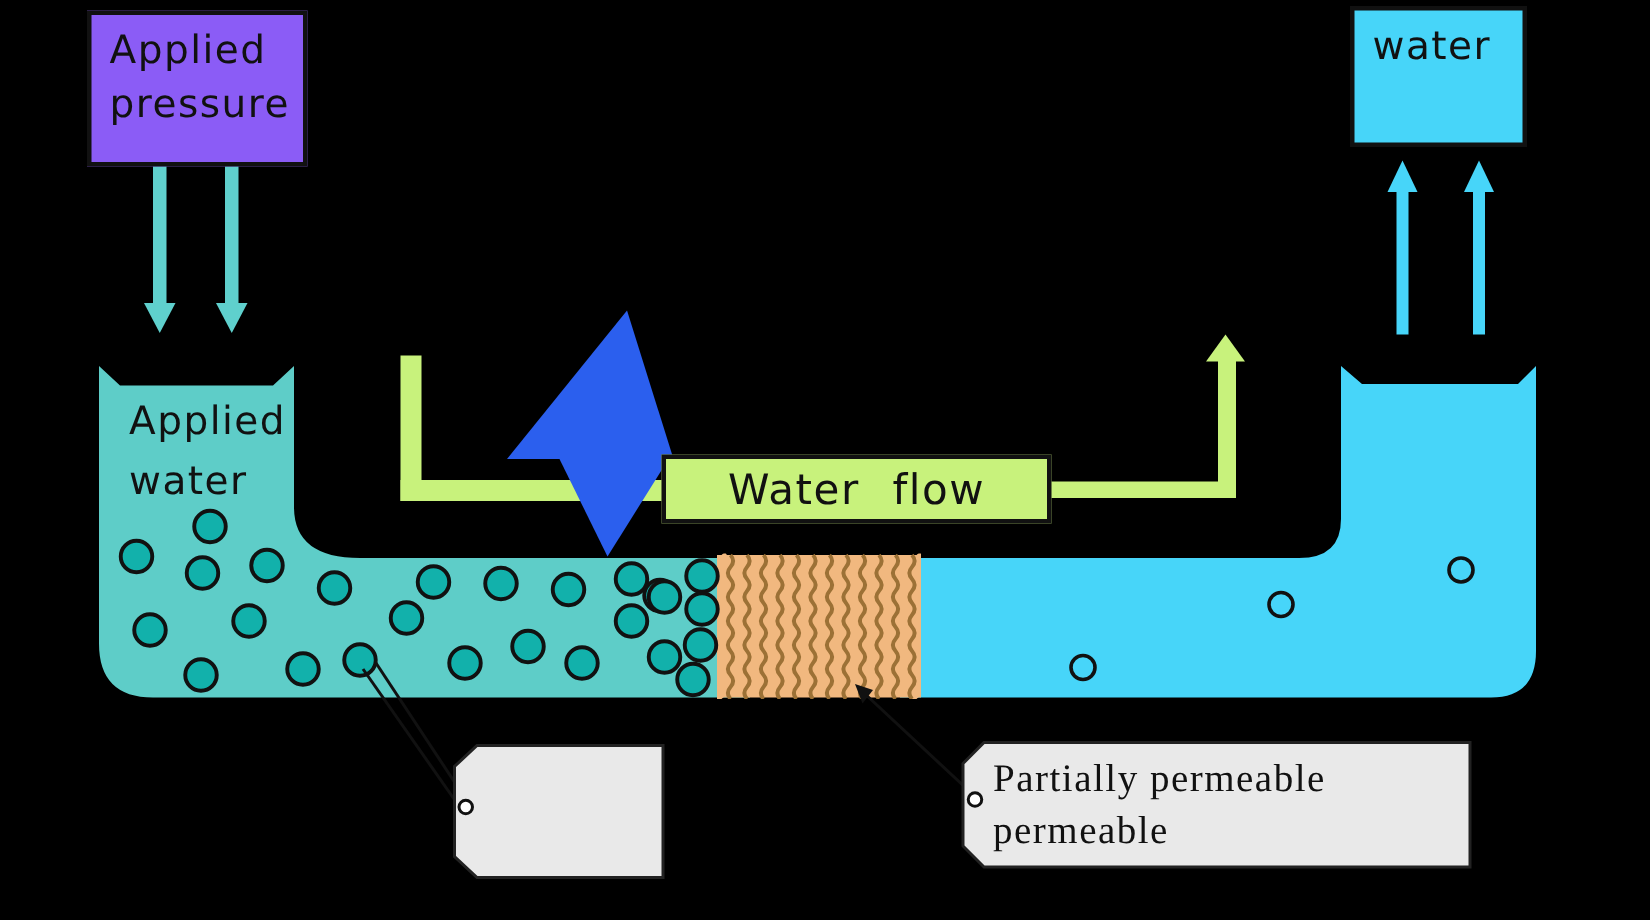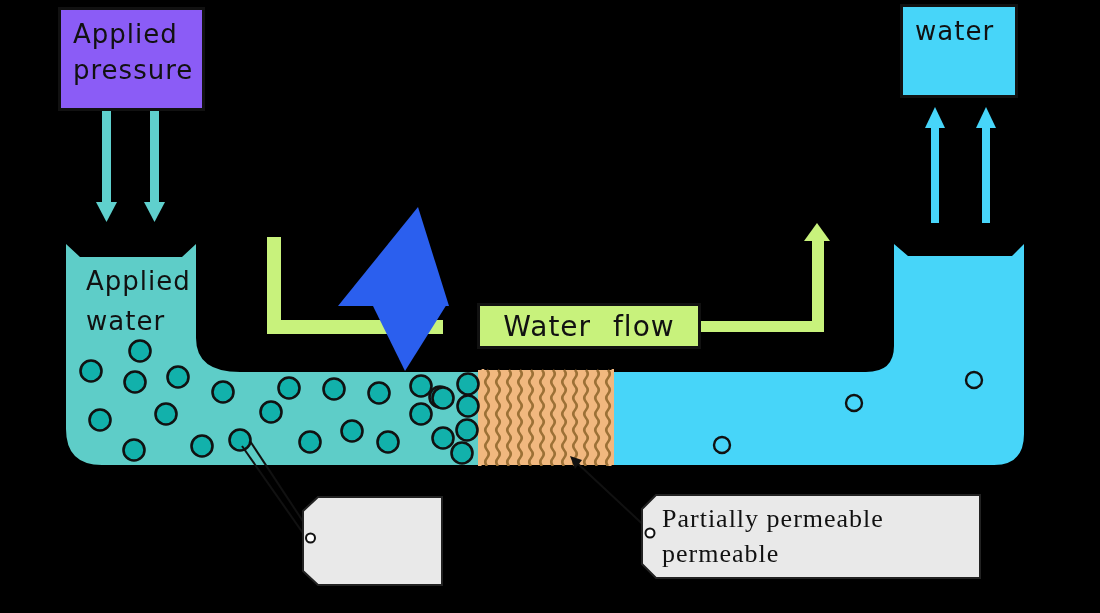--- a/index.html
+++ b/index.html
@@ -4,23 +4,23 @@
 <style>
   html,body{margin:0;padding:0;background:#000;}
   #stage{position:relative;width:1100px;height:613px;background:#000;overflow:hidden;
          font-family:"DejaVu Sans","Liberation Sans",sans-serif;color:#111;}
   #diagram-svg{position:absolute;left:0;top:0;}
   .overlay{position:absolute;box-sizing:border-box;}
   .cap-box{border:3px solid #111;padding:6px 12px;font-size:26px;line-height:36px;
            font-weight:500;letter-spacing:1px;}
   .box-applied{left:58px;top:7px;width:147px;height:104px;background:#8b5cf6;}
   .box-pure{left:900px;top:4px;width:118px;height:94px;background:#47d5f9;}
-  .box-flow{left:441px;top:303px;width:224px;height:46px;background:#c8f27c;
+  .box-flow{left:441px;top:303px;width:260px;height:46px;background:#c8f27c;
             border:3px solid #111;display:flex;align-items:center;justify-content:center;
-            font-size:28px;font-weight:500;letter-spacing:1px;word-spacing:12px;margin-left:36px;}
+            font-size:28px;font-weight:500;letter-spacing:1px;word-spacing:12px;}
   .lbl-saline{left:86px;top:261px;font-size:26px;line-height:40px;font-weight:500;letter-spacing:1px;}
   .lbl-mineral{left:320px;top:504px;font-size:26px;line-height:39px;font-weight:500;letter-spacing:1px;}
   .lbl-membrane{left:662px;top:501px;font-size:26px;line-height:35px;font-weight:500;letter-spacing:1px;font-family:Liberation Serif, serif;}
   .cap-line{display:block;white-space:nowrap;}
 </style>
 </head>
 <body>
 
 <div id="stage">
 

